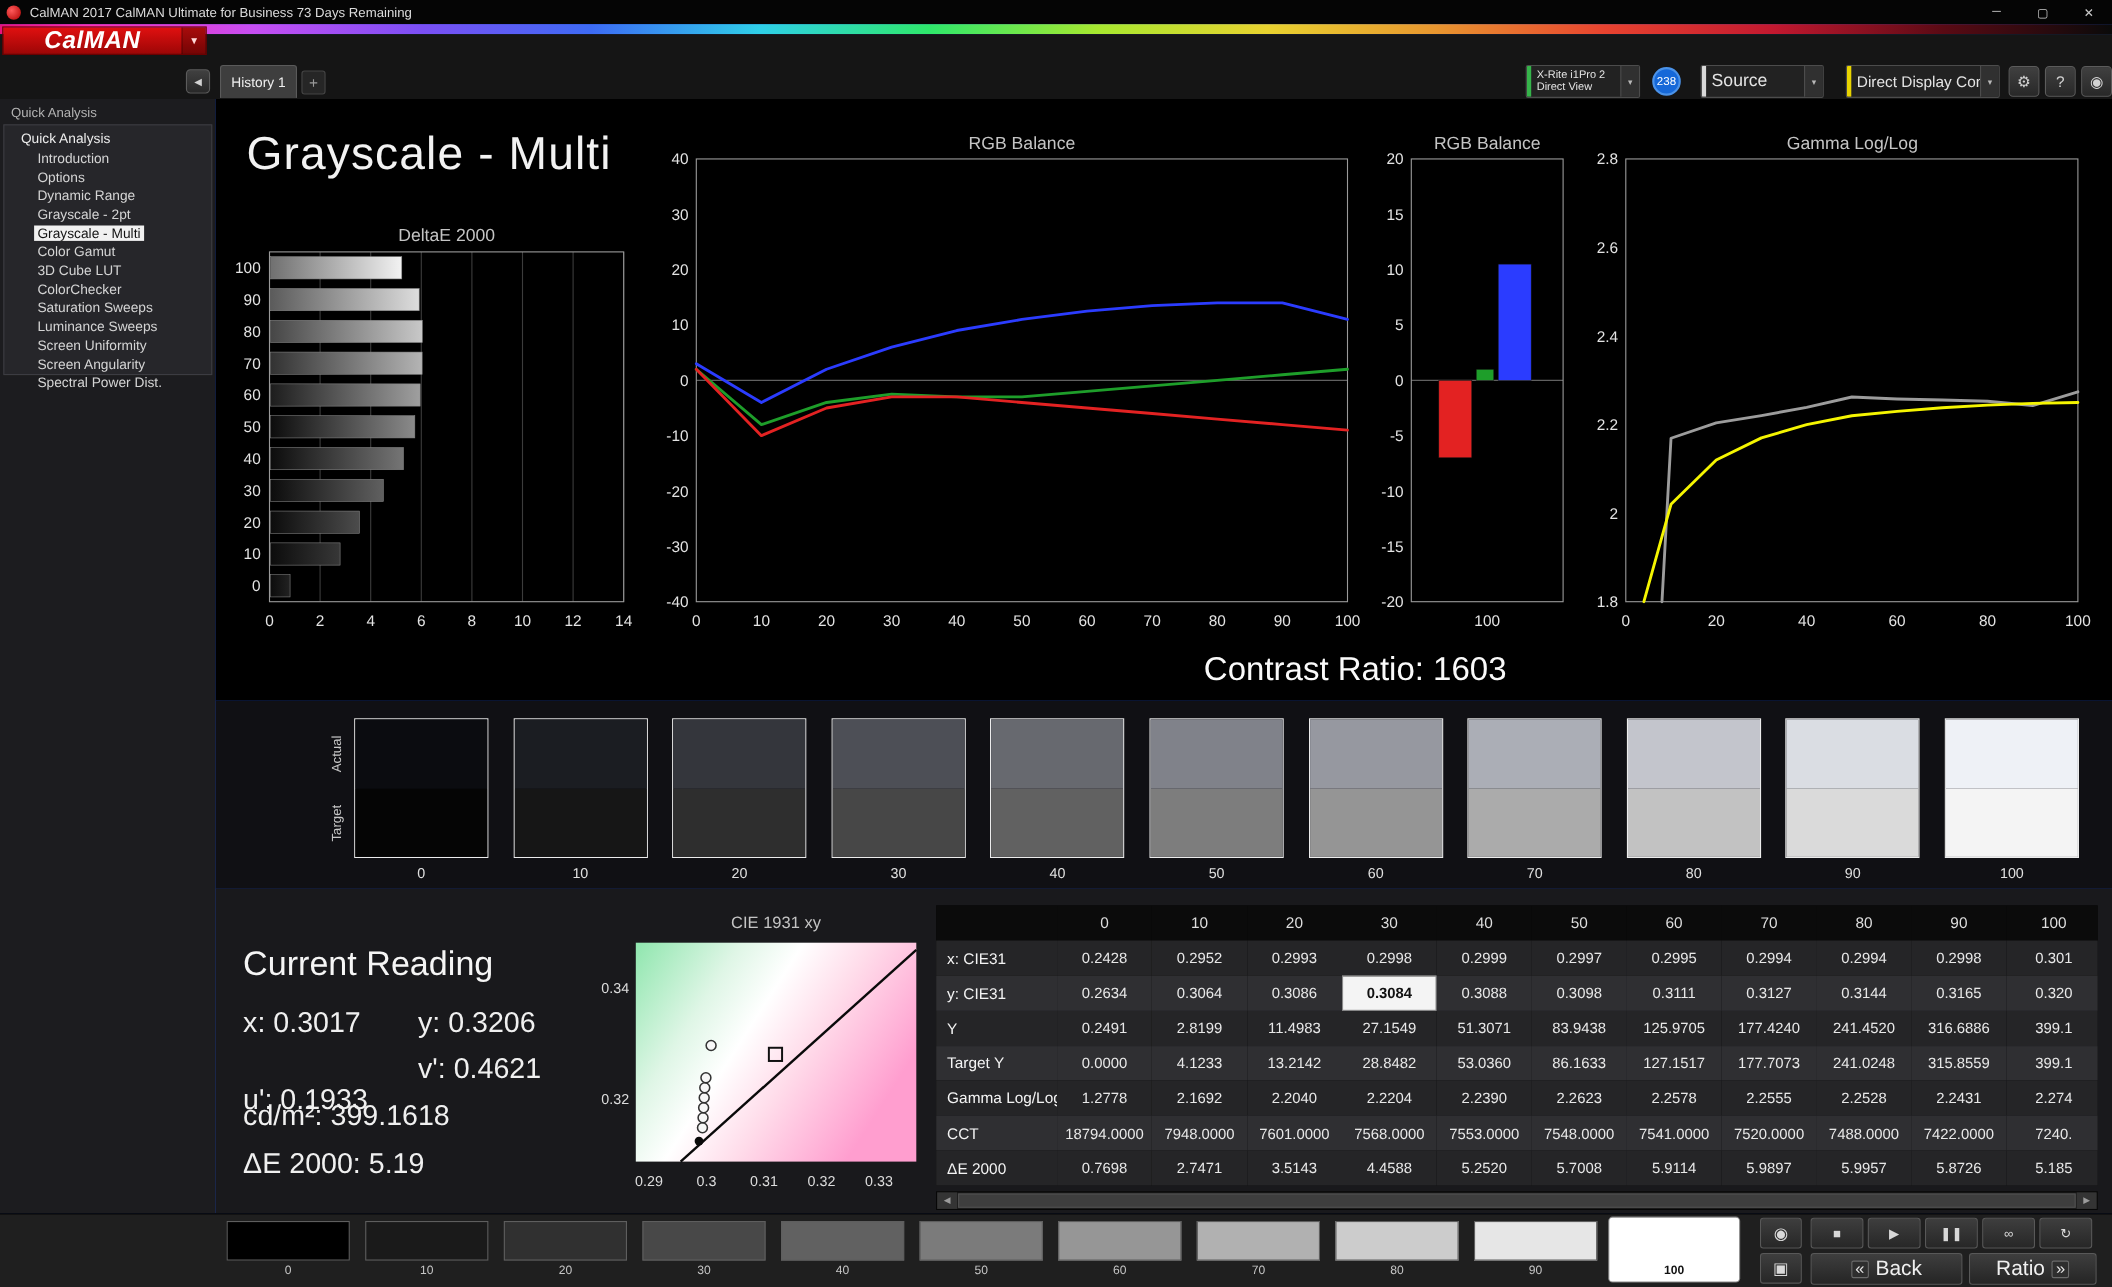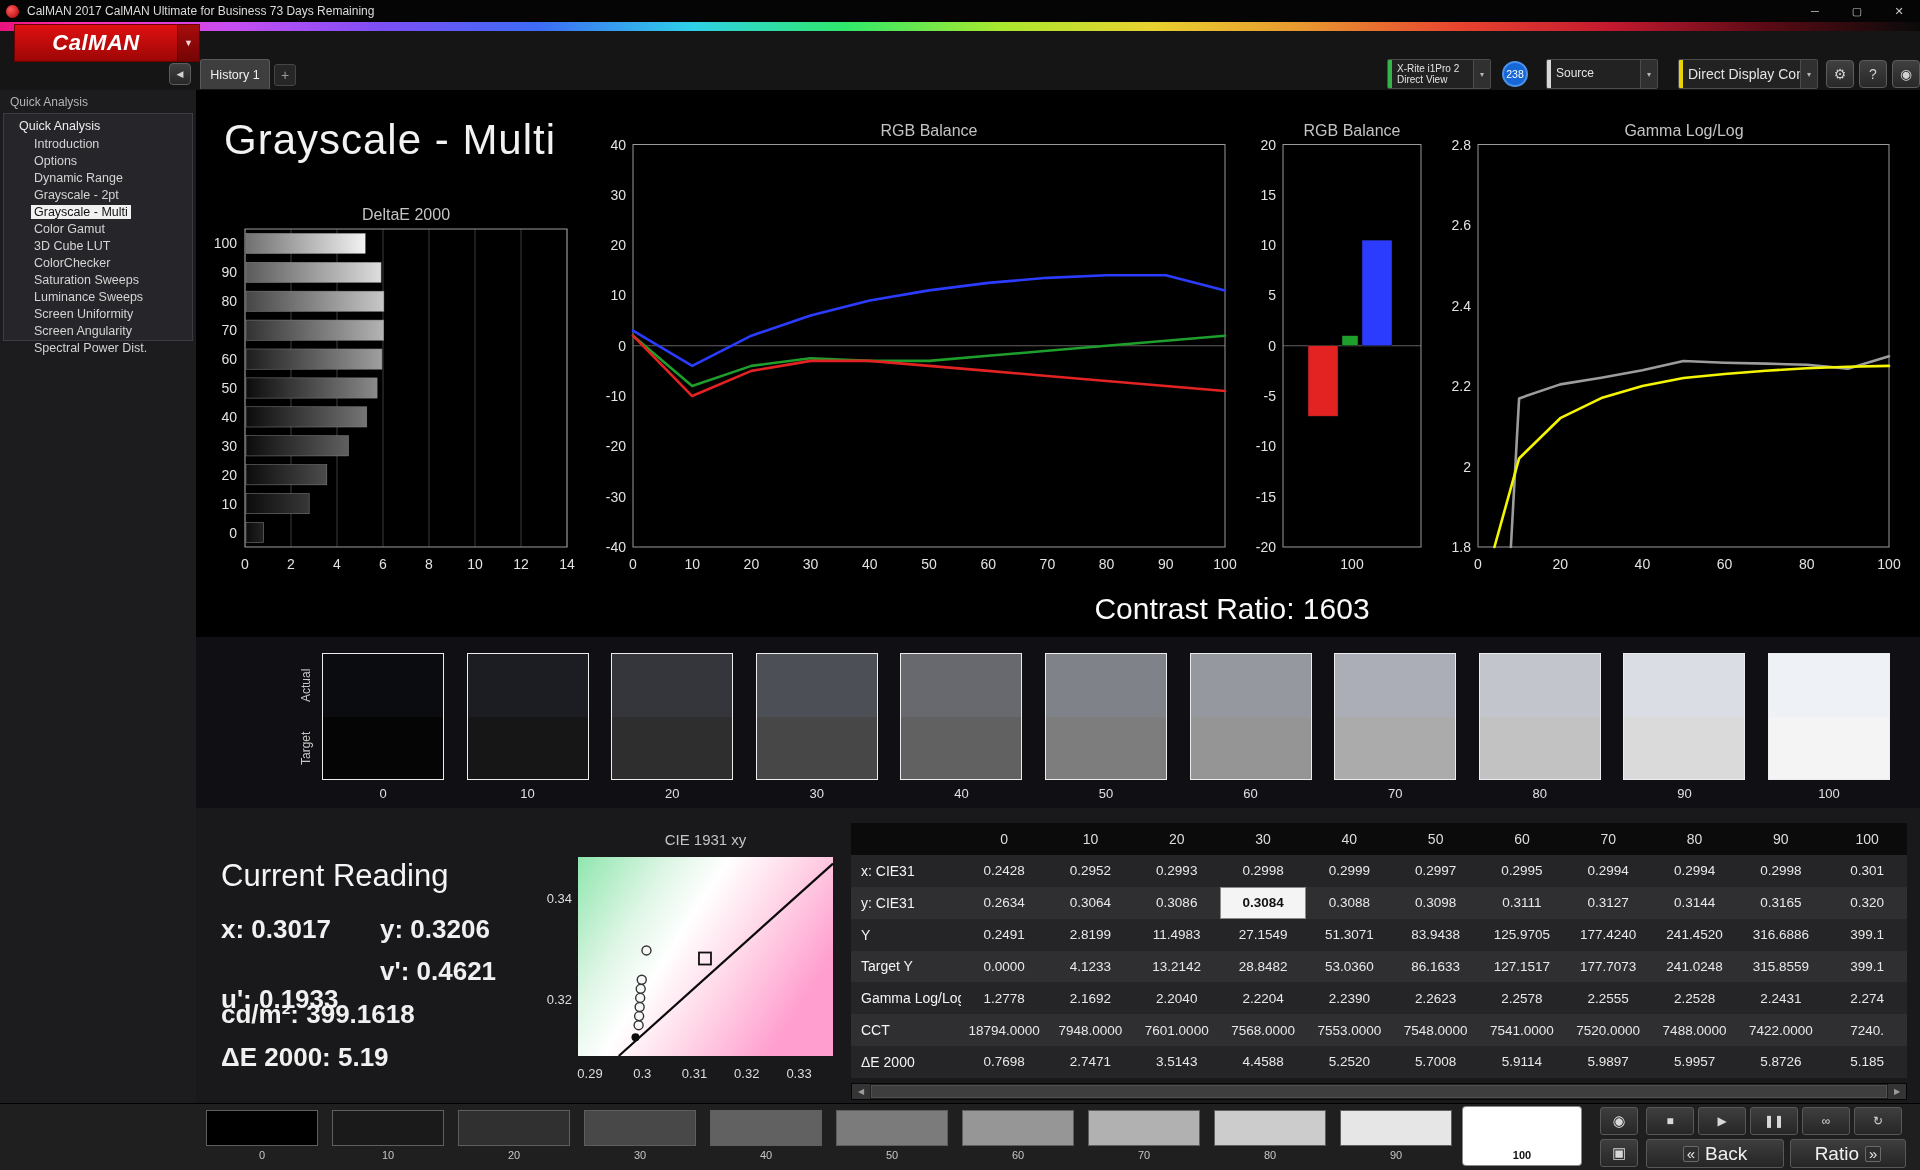--- a/index.html
+++ b/index.html
@@ -5,28 +5,28 @@
 *{margin:0;padding:0;box-sizing:border-box}
 body{background:#000;width:1920px;height:1170px;overflow:hidden}
 .app{position:relative;width:1920px;height:1170px;font-family:"Liberation Sans",sans-serif;background:#1d4ed8;overflow:hidden}
 .titlebar{position:absolute;left:0;top:0;width:1920px;height:22px;background:#050505;display:flex;align-items:center}
 .app-dot{width:13px;height:13px;border-radius:50%;background:radial-gradient(circle at 35% 35%,#ff5a5a,#b00000);margin-left:6px}
 .title-text{margin-left:8px;font-size:12px;color:#dcdcdc;white-space:nowrap}
 .win-controls{margin-left:auto;display:flex}
 .wbtn{width:42px;height:22px;display:flex;align-items:center;justify-content:center;color:#c8c8c8;font-size:11px}
 .rainbow{position:absolute;left:0;top:22px;width:1920px;height:9px;background:linear-gradient(90deg,#e8127d,#ff2fb3 4%,#c74ef2 12%,#7b4ff5 20%,#3d6bf5 28%,#2fd0e8 36%,#2fe86b 44%,#a8e82f 52%,#e8d22f 60%,#e8962f 68%,#e8432f 76%,#c2182f 84%,#5a0a14 92%,#0a0a0a)}
 .bandbg{position:absolute;left:0;top:31px;width:1920px;height:59px;background:#151515}
-.brand{position:absolute;left:14px;top:24px;width:186px;height:38px;background:linear-gradient(#e01010,#9d0606);border:1px solid #6b0000;display:flex;align-items:stretch}
+.brand{position:absolute;left:2px;top:24px;width:186px;height:26px;background:linear-gradient(#e01010,#9d0606);border:1px solid #6b0000;display:flex;align-items:stretch}
 .brand-text{flex:1;display:flex;align-items:center;justify-content:center;color:#fff;font-size:22px;font-weight:bold;font-style:italic;letter-spacing:.5px}
 .brand-caret{width:22px;display:flex;align-items:center;justify-content:center;color:#ffd9d9;font-size:9px;background:rgba(0,0,0,.25);border-left:1px solid rgba(0,0,0,.3)}
 .tab{position:absolute;left:200px;top:59px;width:70px;height:30px;background:#3e3e3e;border:1px solid #5a5a5a;border-bottom:none;border-radius:3px 3px 0 0;display:flex;align-items:center;justify-content:center;font-size:12.5px;color:#efefef}
 .tab-add{position:absolute;left:274px;top:64px;width:22px;height:22px;background:#262626;border:1px solid #454545;border-radius:3px;display:flex;align-items:center;justify-content:center;color:#9a9a9a;font-size:14px}
 .dd{position:absolute;height:30px;background:#222;border:1px solid #4c4c4c;border-radius:2px;display:flex;align-items:stretch;overflow:hidden}
 .dd .accent{width:4px}
-.dd .txt{flex:1;display:flex;flex-direction:column;justify-content:center;padding:0 5px;font-size:12px;color:#e4e4e4;line-height:1.15;white-space:nowrap;overflow:hidden}
+.dd .txt{flex:1;display:flex;flex-direction:column;justify-content:center;padding:0 5px;font-size:16px;color:#e4e4e4;line-height:1.15;white-space:nowrap;overflow:hidden}
 .dd .txt.two{font-size:10px}
 .dd .car{width:17px;display:flex;align-items:center;justify-content:center;background:#303030;border-left:1px solid #4c4c4c;color:#b8b8b8;font-size:8px}
 .badge{position:absolute;width:26px;height:26px;border-radius:50%;background:#1668d8;border:2px solid #4b92e8;color:#fff;font-size:10.5px;display:flex;align-items:center;justify-content:center}
 .ibtn{position:absolute;background:linear-gradient(#404040,#282828);border:1px solid #5c5c5c;border-radius:4px;color:#d2d2d2;display:flex;align-items:center;justify-content:center;font-size:14px}
 .side-panel{position:absolute;left:0;top:90px;width:196px;height:1013px;background:#1c1c1f}
 .side-header{position:absolute;left:10px;top:95px;font-size:12px;color:#b4b4b4}
 .tree{position:absolute;left:3px;top:113px;width:190px;height:228px;background:#26262a;border:1px solid #3c3c42;padding-top:3px}
 .tree-root{font-size:12.5px;color:#ececec;padding:2px 4px 2px 15px;white-space:nowrap}
 .tree-item{font-size:12.5px;color:#d4d4d4;padding:1.5px 4px 1.5px 27px;white-space:nowrap}
 .tree-item .lbl{padding:0 3px}
@@ -38,21 +38,21 @@
 .chart-svg text{font-family:"Liberation Sans",sans-serif}
 .stat{position:absolute;text-align:center;font-size:30px;color:#fafafa;font-weight:300}
 .swatch-bg{position:absolute;left:196px;top:637px;width:1724px;height:171px;background:#101014}
 .vlabel{position:absolute;width:20px;writing-mode:vertical-rl;transform:rotate(180deg);display:flex;align-items:center;justify-content:center;font-size:12px;color:#c8c8c8}
 .layer{position:absolute;left:0;top:0;width:1920px;height:1170px}
 .swatch{position:absolute;border:1px solid #ececec}
 .swatch .half{position:absolute;left:0;width:100%;height:50%}
 .swatch-num{position:absolute;text-align:center;font-size:13px;color:#e0e0e0}
 .bottom-bg{position:absolute;left:196px;top:808px;width:1724px;height:295px;background:#19191c}
 .cr-title{position:absolute;left:221px;top:858px;font-size:31px;color:#f5f5f5;font-weight:300}
-.cr-val{position:absolute;font-size:26px;color:#f0f0f0;font-weight:700}
+.cr-val{position:absolute;font-size:26px;color:#f0f0f0;font-weight:400}
 .results-table{position:absolute;left:851px;top:823px;width:1056px;height:255px;display:grid;grid-template-columns:110px repeat(11,86.3px);grid-template-rows:32px repeat(7,31.85px);background:#0b0b0b;overflow:hidden}
 .rt-cell{display:flex;align-items:center;justify-content:center;font-size:13.5px;color:#e8e8e8;overflow:hidden;white-space:nowrap}
 .rt-head{font-size:14px;color:#dedede;background:#0b0b0b}
 .rt-label{justify-content:flex-start;padding-left:10px;font-size:14px;color:#f4f4f4}
 .row-a{background:#252527}
 .row-b{background:#2f2f32}
 .rt-selected{background:#f4f4f4;color:#111;border:1px solid #8a8a8a;font-weight:bold}
 .hscroll{position:absolute;left:851px;top:1083px;width:1056px;height:17px;background:#1e1e1e;border:1px solid #060606;display:flex;align-items:center}
 .hs-btn{width:18px;height:15px;background:#343434;color:#9c9c9c;font-size:8px;display:flex;align-items:center;justify-content:center}
 .hs-thumb{flex:1;height:13px;background:#3e3e3e;border:1px solid #505050;margin:0 1px}

